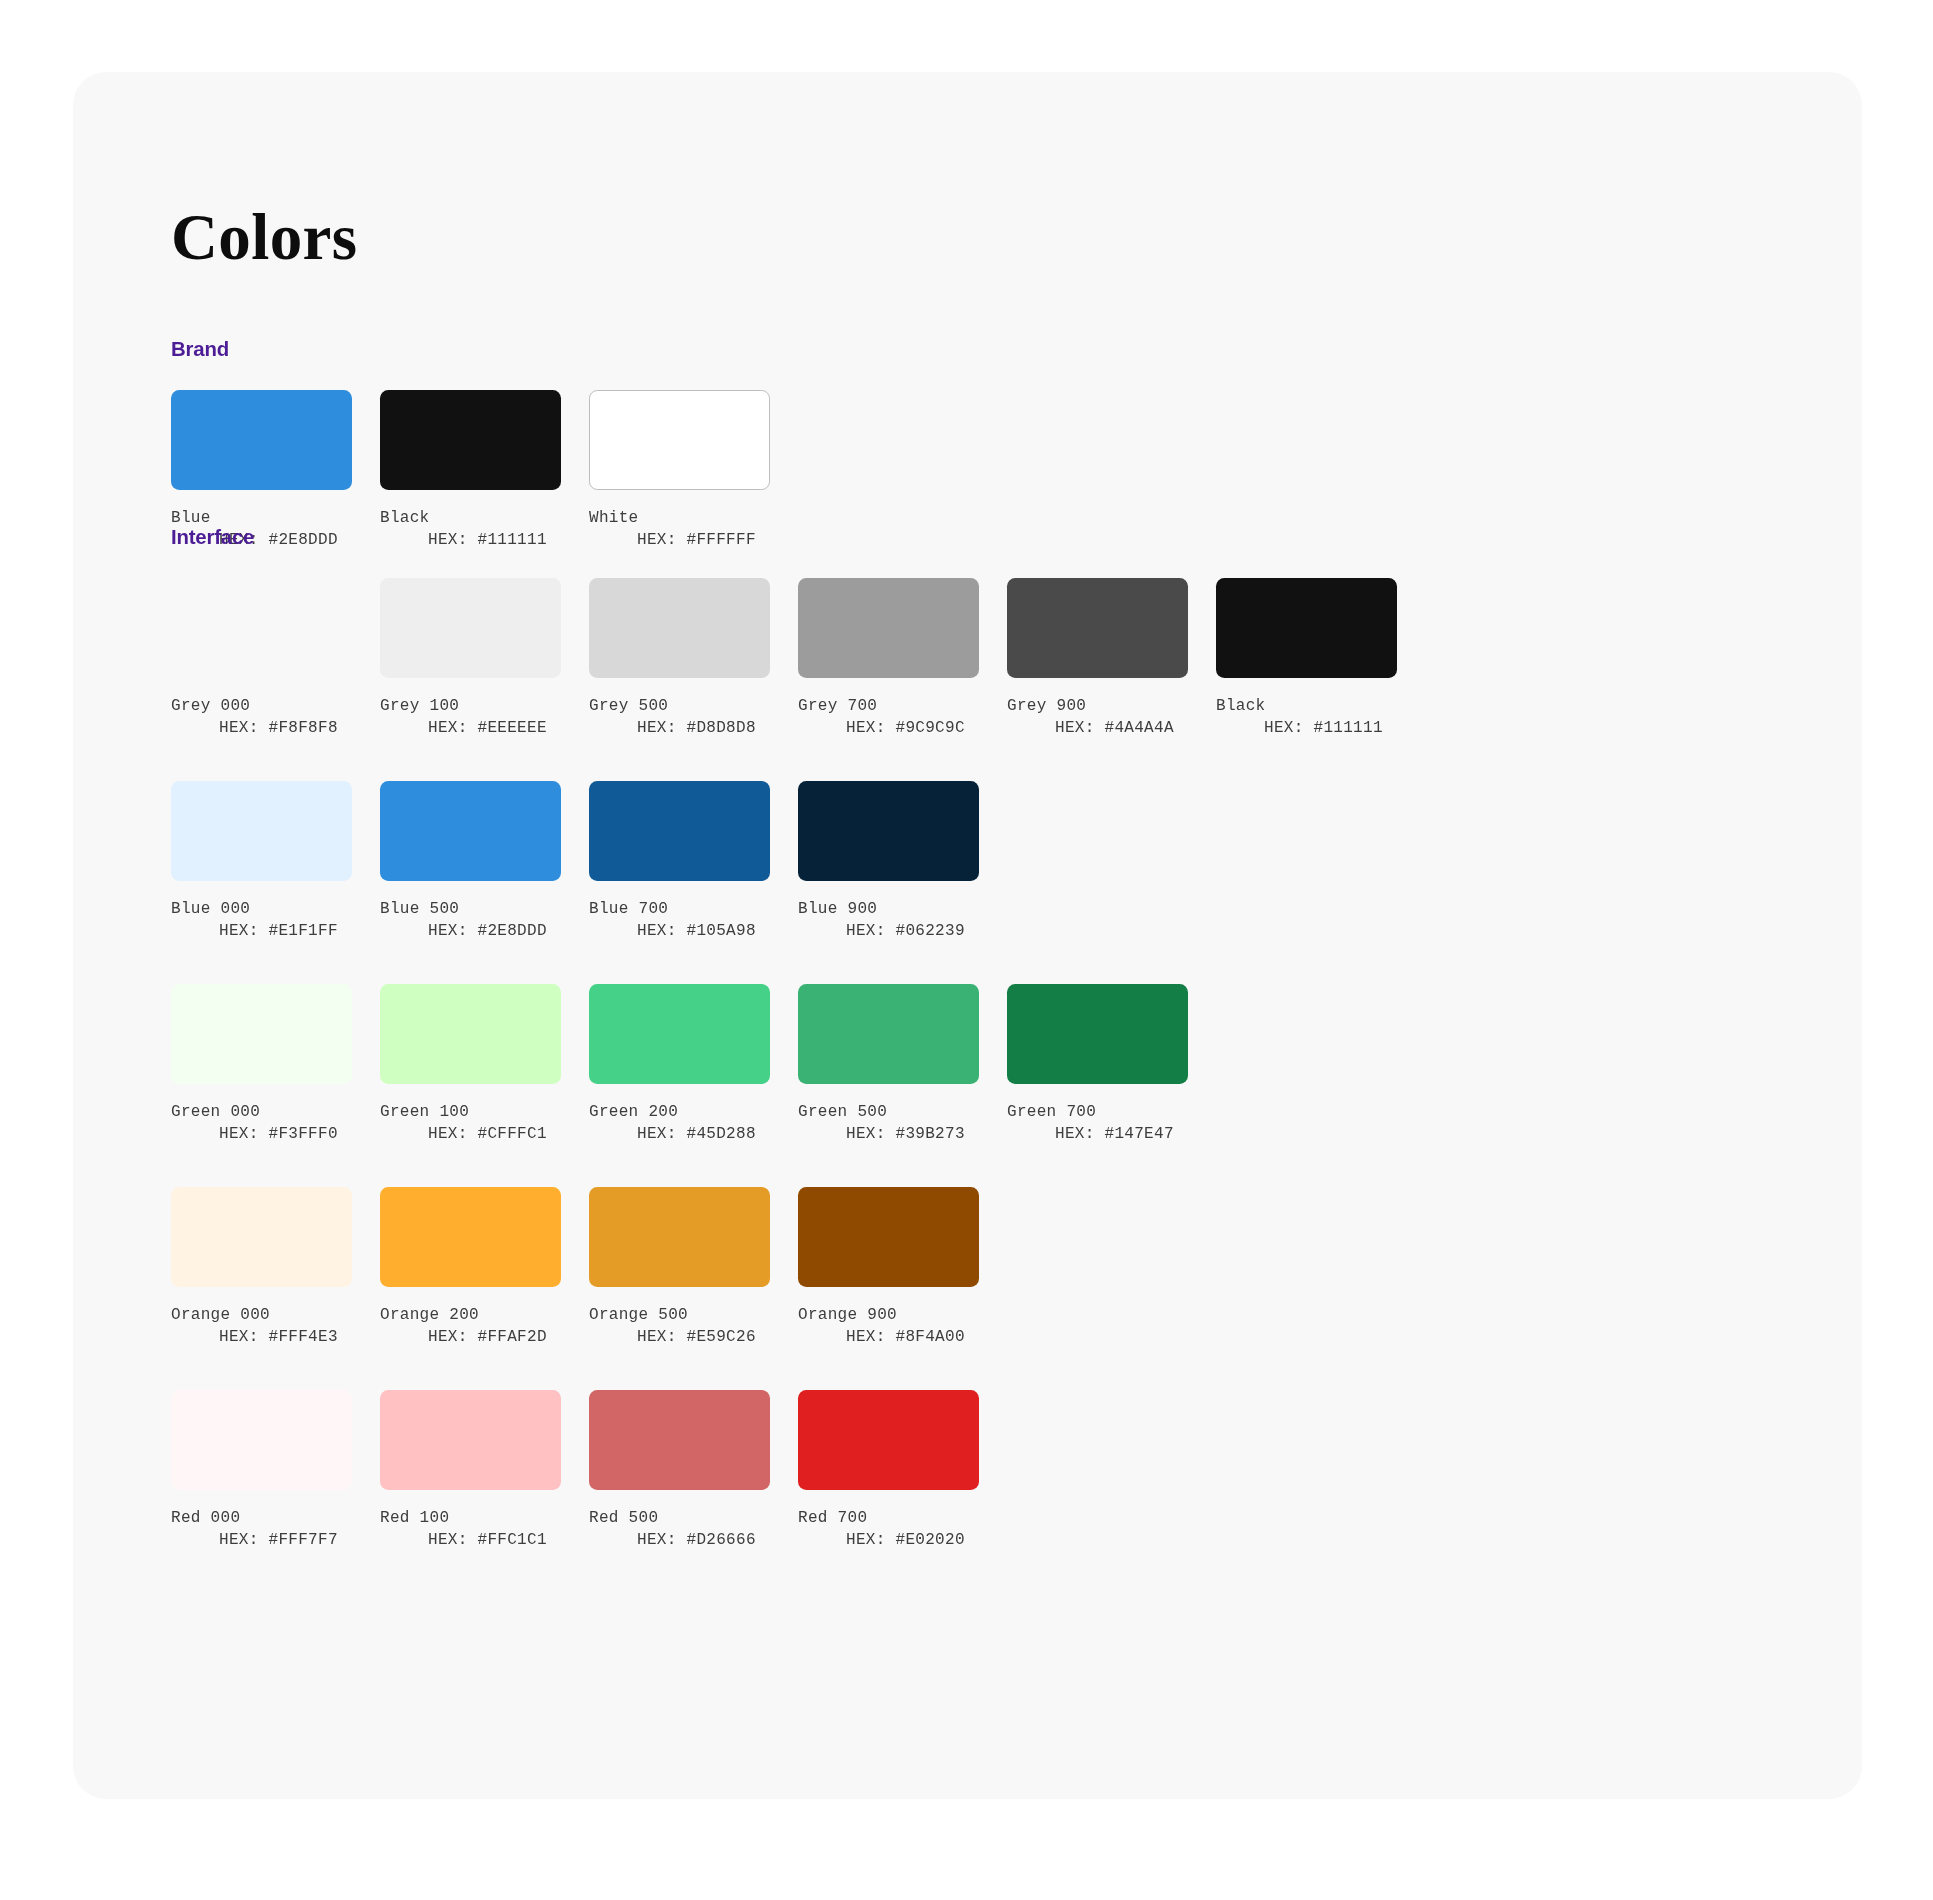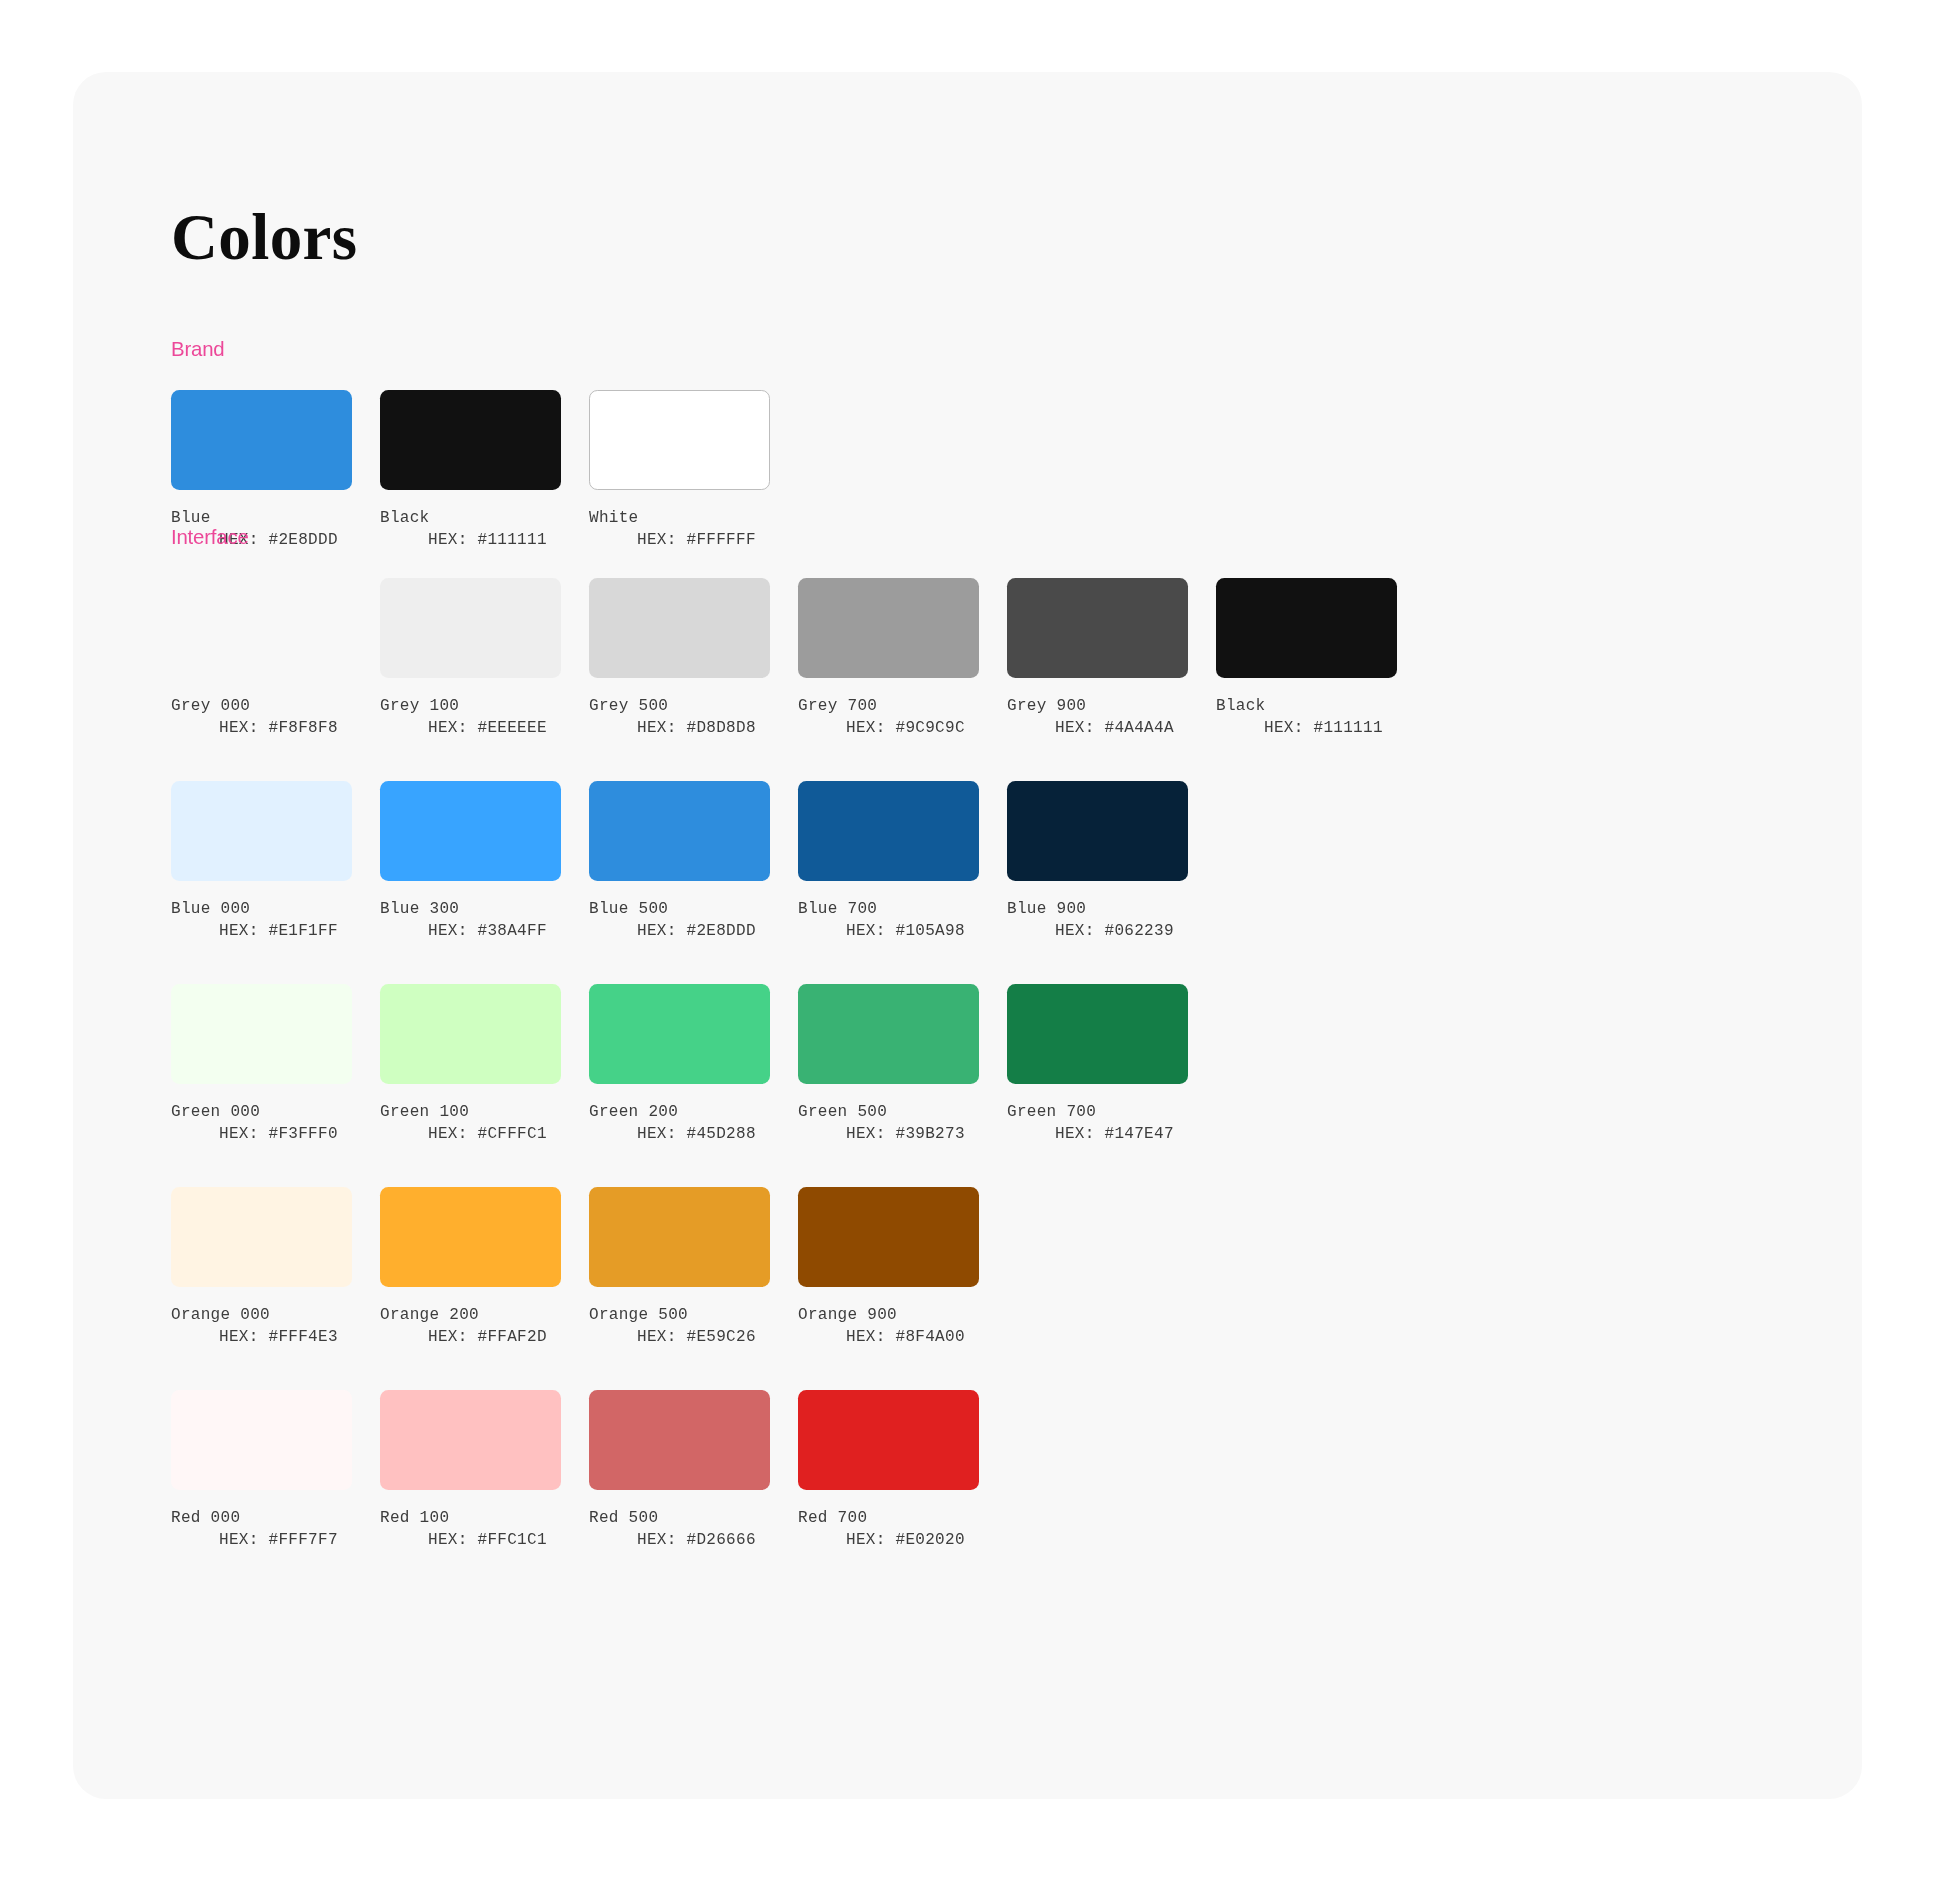--- a/index.html
+++ b/index.html
@@ -43,22 +43,22 @@
     letter-spacing: 0.4px;
   }
 
   .section {
     position: absolute;
     left: 171px;
   }
   .section-title {
     font-family: "Liberation Sans", sans-serif;
     font-size: 20.4px;
-    font-weight: normal;
-    color: #ec4899;
+    font-weight: bold;
+    color: #4c1d95;
     letter-spacing: -0.2px;
     margin: 0 0 29px 0;
   }
 
   .rows { display: block; }
 
   .row {
     display: flex;
     flex-direction: row;
     align-items: flex-start;
@@ -184,27 +184,20 @@
         </div>
         <div class="row">
           <div class="swatch-cell">
             <div class="swatch" style="background: rgb(225, 241, 255);"></div>
             <div class="swatch-meta">
               <span class="swatch-name">Blue 000</span>
               <span class="swatch-hex">HEX: #E1F1FF</span>
             </div>
           </div>
           <div class="swatch-cell">
-            <div class="swatch" style="background: rgb(56, 164, 255);"></div>
-            <div class="swatch-meta">
-              <span class="swatch-name">Blue 300</span>
-              <span class="swatch-hex">HEX: #38A4FF</span>
-            </div>
-          </div>
-          <div class="swatch-cell">
             <div class="swatch" style="background: rgb(46, 141, 221);"></div>
             <div class="swatch-meta">
               <span class="swatch-name">Blue 500</span>
               <span class="swatch-hex">HEX: #2E8DDD</span>
             </div>
           </div>
           <div class="swatch-cell">
             <div class="swatch" style="background: rgb(16, 90, 152);"></div>
             <div class="swatch-meta">
               <span class="swatch-name">Blue 700</span>

